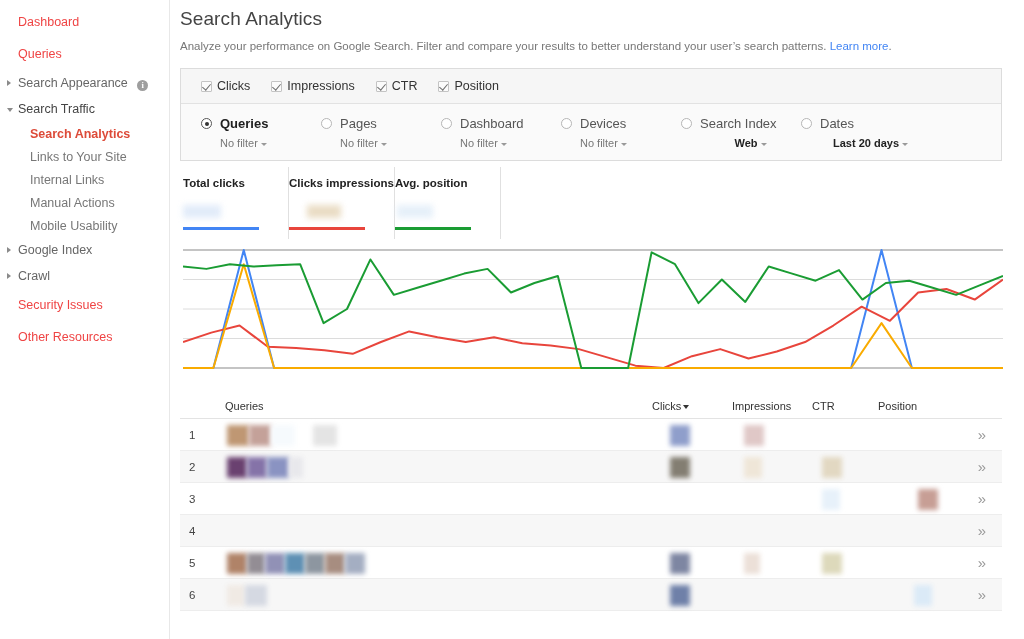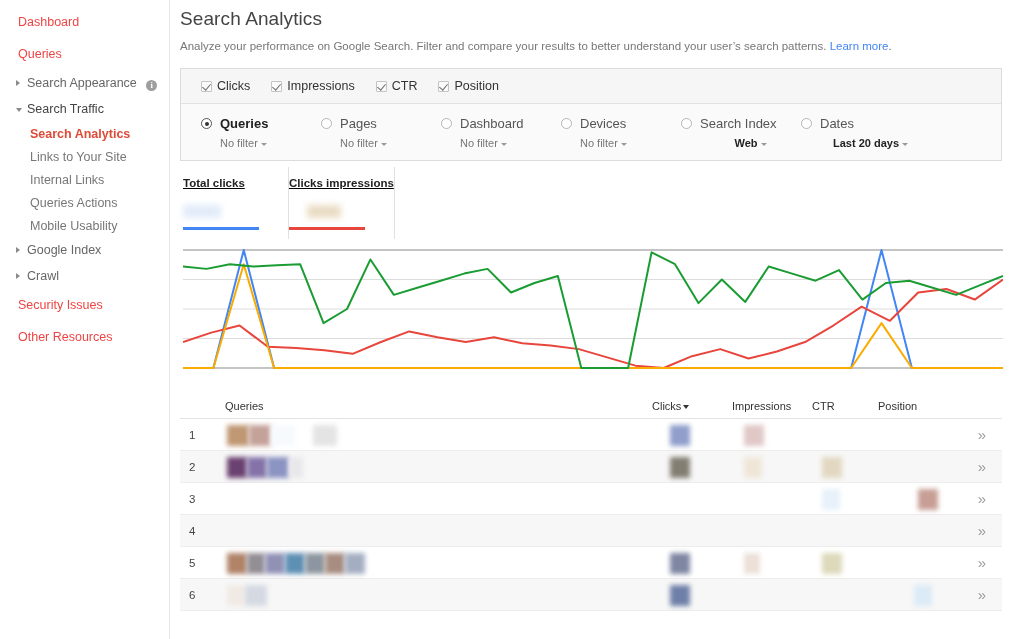--- a/index.html
+++ b/index.html
@@ -30,21 +30,20 @@
     position: relative;
   }
   .nav-item.top { padding-top: 9px; padding-bottom: 9px; }
   .nav-group {
     font-size: 12.5px;
     color: #666666;
     padding: 6px 0 6px 18px;
     cursor: pointer;
     white-space: nowrap;
     position: relative;
-    margin-left: 9px;
   }
   .nav-group.open { color: #444444; }
   .arrow {
     position: absolute;
     left: 7px; top: 50%;
     width: 0; height: 0;
     transform: translateY(-50%);
   }
   .arrow.right {
     border-left: 4px solid #8a8a8a;
@@ -192,21 +191,20 @@
     display: flex;
     margin-top: 6px;
     padding-left: 3px;
     height: 72px;
   }
   .metric {
     width: 106px;
     border-right: 1px solid #e0e0e0;
     padding-right: 10px;
     position: relative;
-    text-decoration: underline;
   }
   .metric:last-child { border-right: 1px solid #e0e0e0; }
   .metric-label {
     font-size: 11.5px;
     color: #222222;
     font-weight: bold;
     padding-top: 10px;
     white-space: nowrap;
   }
   .metric-value-blur {
@@ -305,21 +303,21 @@
       <span>Search Appearance</span>
       <span class="info-badge">i</span>
     </div>
     <div class="nav-group open">
       <span class="arrow down"></span>
       <span>Search Traffic</span>
     </div>
     <div class="nav-sub active">Search Analytics</div>
     <div class="nav-sub">Links to Your Site</div>
     <div class="nav-sub">Internal Links</div>
-    <div class="nav-sub">Queries Actions</div>
+    <div class="nav-sub">Manual Actions</div>
     <div class="nav-sub">Mobile Usability</div>
     <div class="nav-group">
       <span class="arrow right"></span>
       <span>Google Index</span>
     </div>
     <div class="nav-group">
       <span class="arrow right"></span>
       <span>Crawl</span>
     </div>
     <div class="nav-item top">
@@ -426,20 +424,25 @@
       <div class="metric">
         <div class="metric-label">Total clicks</div>
         <div class="metric-value-blur" style="width:38px;background:#d6e4f7;"></div>
         <div class="metric-underline" style="background:#4285f4;"></div>
       </div>
       <div class="metric">
         <div class="metric-label">Clicks impressions</div>
         <div class="metric-value-blur" style="width:34px;background:#e2cfae;left:18px;"></div>
         <div class="metric-underline" style="background:#e8453c;"></div>
       </div>
+      <div class="metric">
+        <div class="metric-label">Avg. position</div>
+        <div class="metric-value-blur" style="width:36px;background:#dceaf7;left:2px;"></div>
+        <div class="metric-underline" style="background:#1a9c33;"></div>
+      </div>
     </div>
 
     <div class="chart-wrap">
       <svg class="chart-svg" id="chart" width="820" height="132" viewBox="0 0 820 132">
         <g id="gridlines">
             <line x1="0" x2="820" y1="7" y2="7" stroke="#8a8a8a" stroke-width="1.1"></line>
             <line x1="0" x2="820" y1="36.5" y2="36.5" stroke="#dcdcdc" stroke-width="1"></line>
             <line x1="0" x2="820" y1="66" y2="66" stroke="#dcdcdc" stroke-width="1"></line>
             <line x1="0" x2="820" y1="95.5" y2="95.5" stroke="#dcdcdc" stroke-width="1"></line>
             <line x1="0" x2="820" y1="125" y2="125" stroke="#8a8a8a" stroke-width="1.1"></line>

